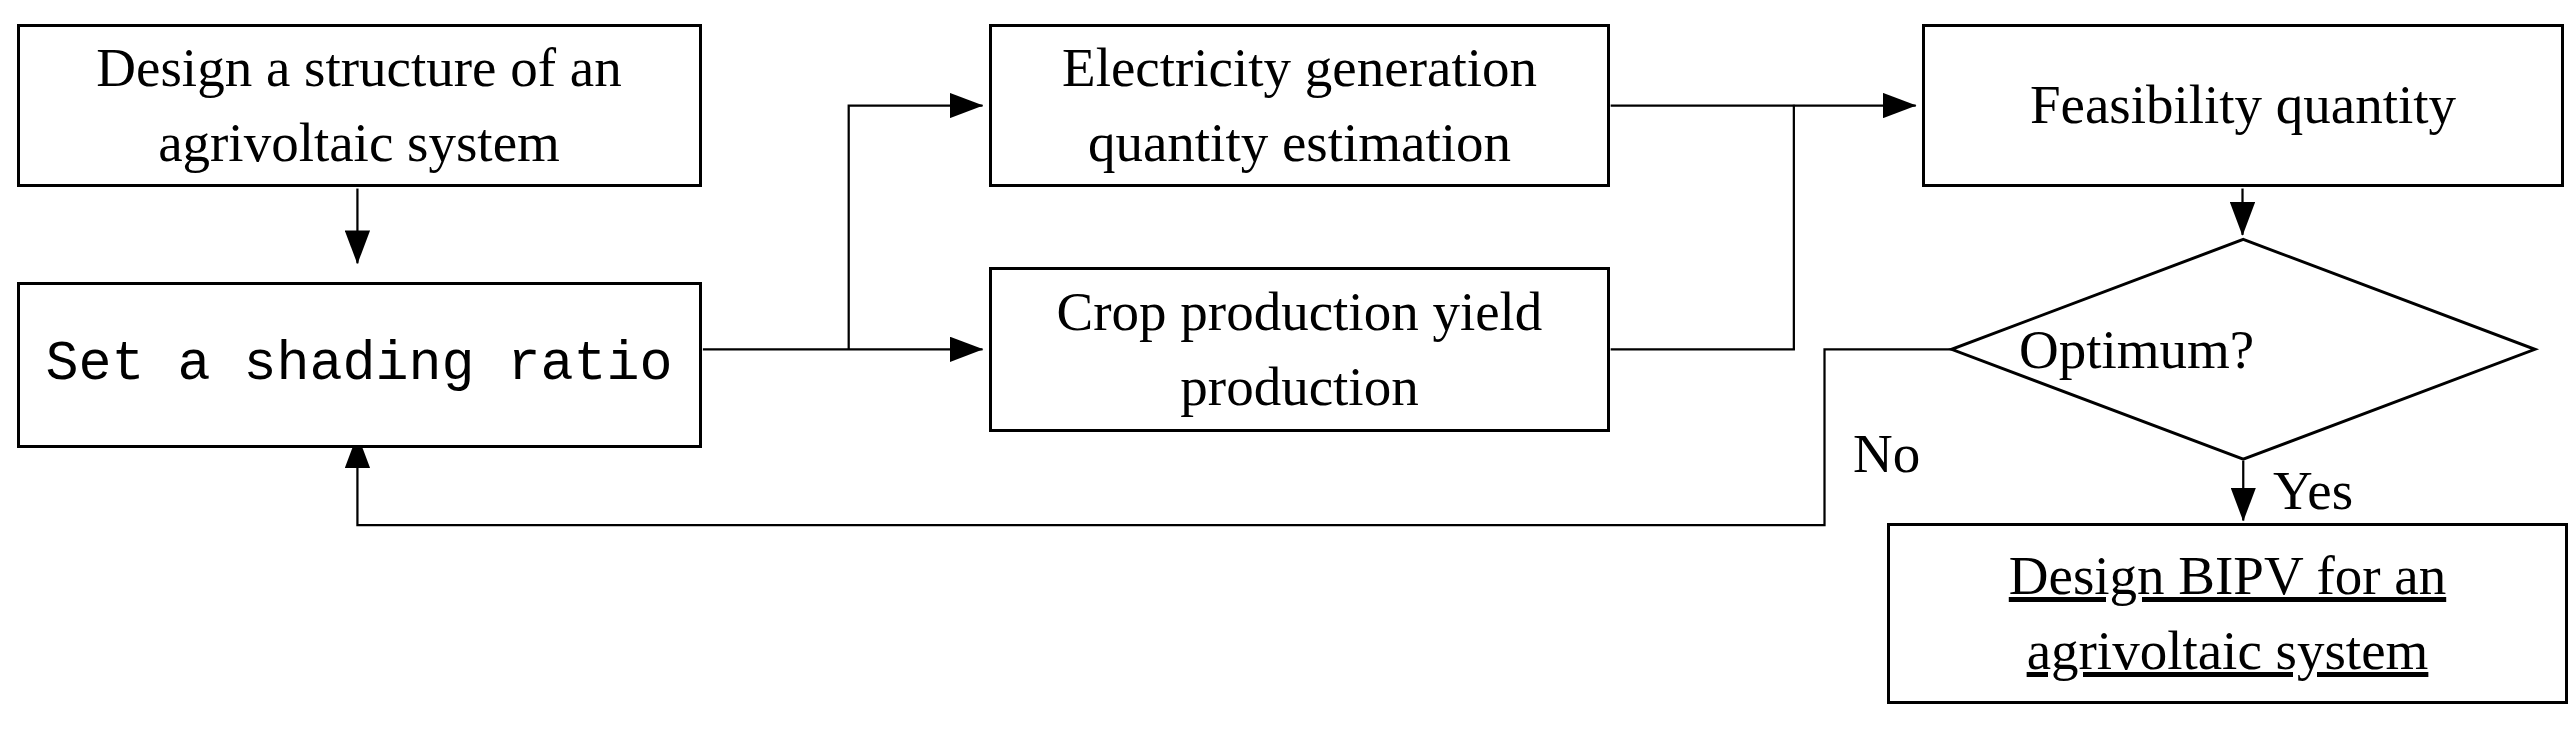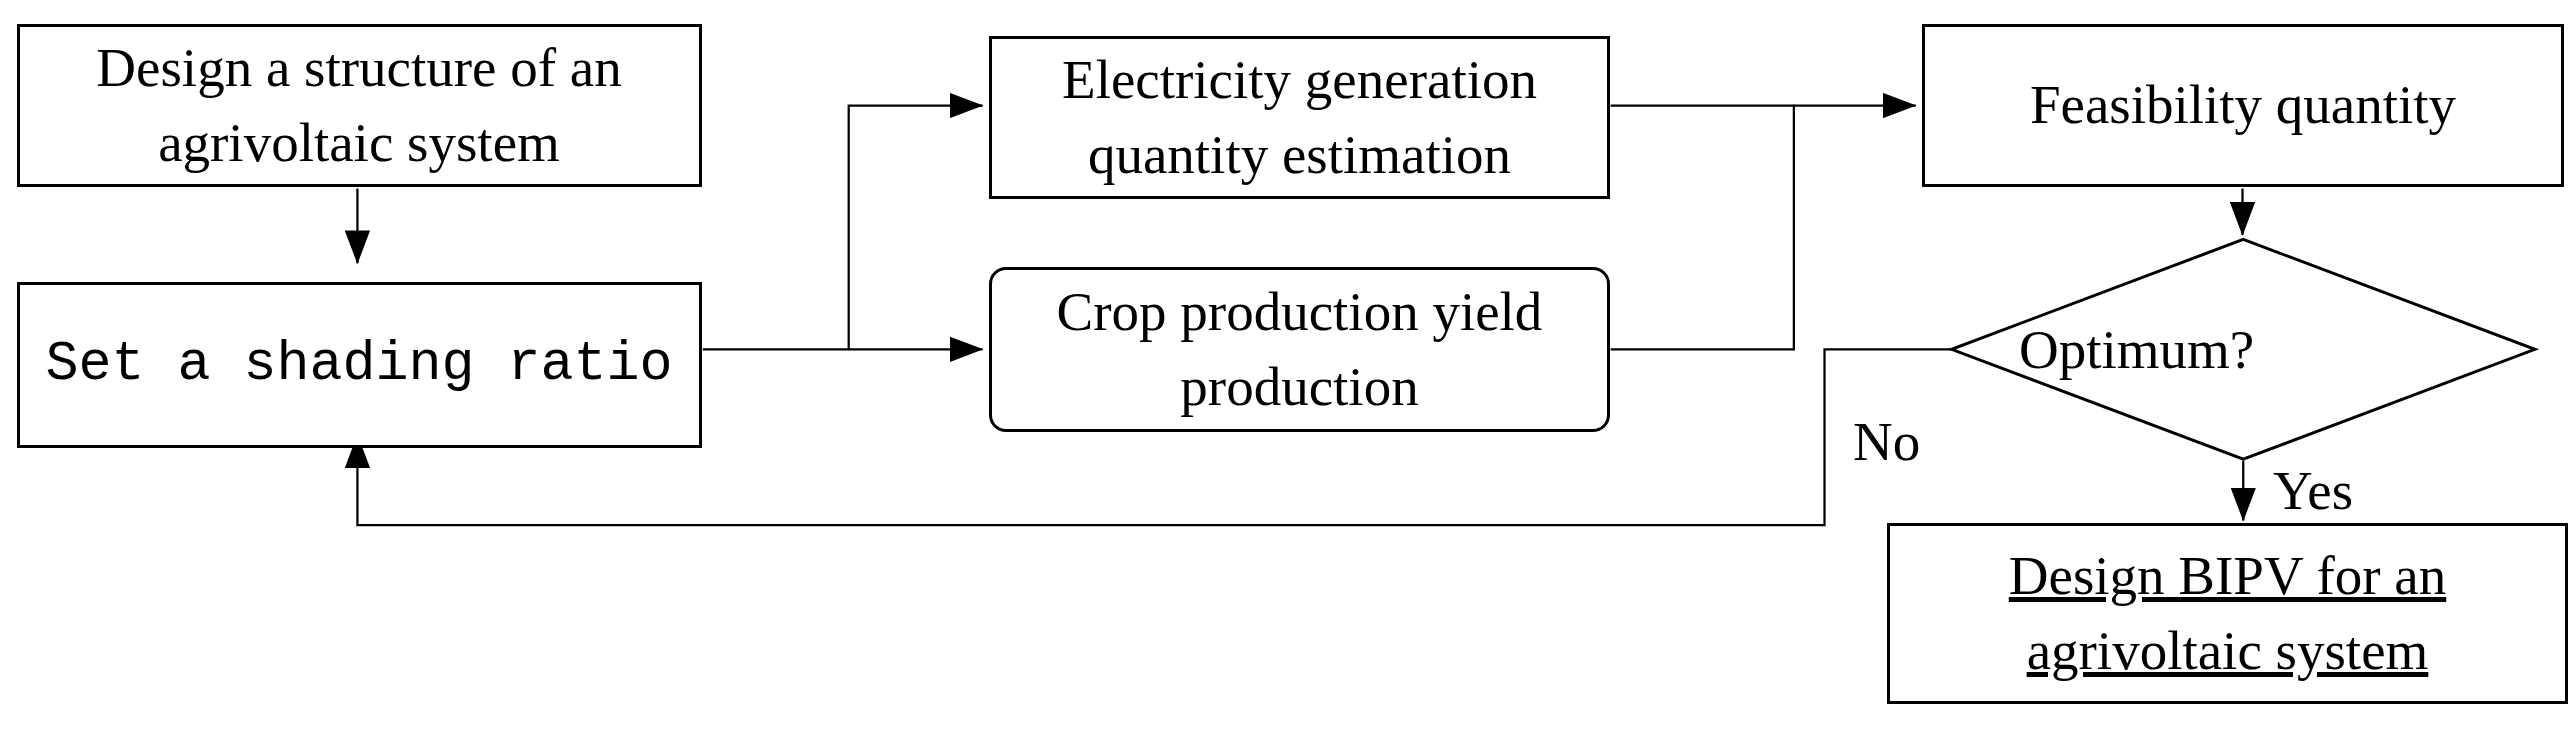--- a/index.html
+++ b/index.html
@@ -46,21 +46,21 @@
     font-size: 55px;
     line-height: 63px;
     white-space: nowrap;
   }
   .edge-label {
     position: absolute;
     font-size: 55px;
     line-height: 60px;
     white-space: nowrap;
   }
-  .edge-label.no  { left: 1853px; top: 412px; }
+  .edge-label.no  { left: 1853px; top: 424px; }
   .edge-label.yes { left: 2273px; top: 461px; }
 </style>
 </head>
 <body>
 
 <div class="canvas">
 
   <svg class="wires" viewBox="0 0 3445 980" xmlns="http://www.w3.org/2000/svg">
     <defs>
       <marker id="arrow" markerUnits="userSpaceOnUse" markerWidth="46" markerHeight="34" refX="44" refY="17" orient="auto">
@@ -89,26 +89,26 @@
 
   <div class="node" style="left:16.5px; top:24px; width:685px; height:163px;">
     <span>Design a structure of an</span>
     <span>agrivoltaic system</span>
   </div>
 
   <div class="node" style="left:16.5px; top:282px; width:685px; height:166px;font-family:Liberation Mono, monospace;">
     <span>Set a shading ratio</span>
   </div>
 
-  <div class="node" style="left:989px; top:24px; width:621px; height:163px;margin-top:12px;">
+  <div class="node" style="left:989px; top:24px; width:621px; height:163px;">
     <span>Electricity generation</span>
     <span>quantity estimation</span>
   </div>
 
-  <div class="node" style="left:989px; top:267px; width:621px; height:165px;border-radius:17px;">
+  <div class="node" style="left:989px; top:267px; width:621px; height:165px;">
     <span>Crop production yield</span>
     <span>production</span>
   </div>
 
   <div class="node" style="left:1922px; top:24px; width:642px; height:163px;">
     <span>Feasibility quantity</span>
   </div>
 
   <div class="node" style="left:1887px; top:523px; width:681px; height:181px;text-decoration:underline;">
     <span>Design BIPV for an</span>

